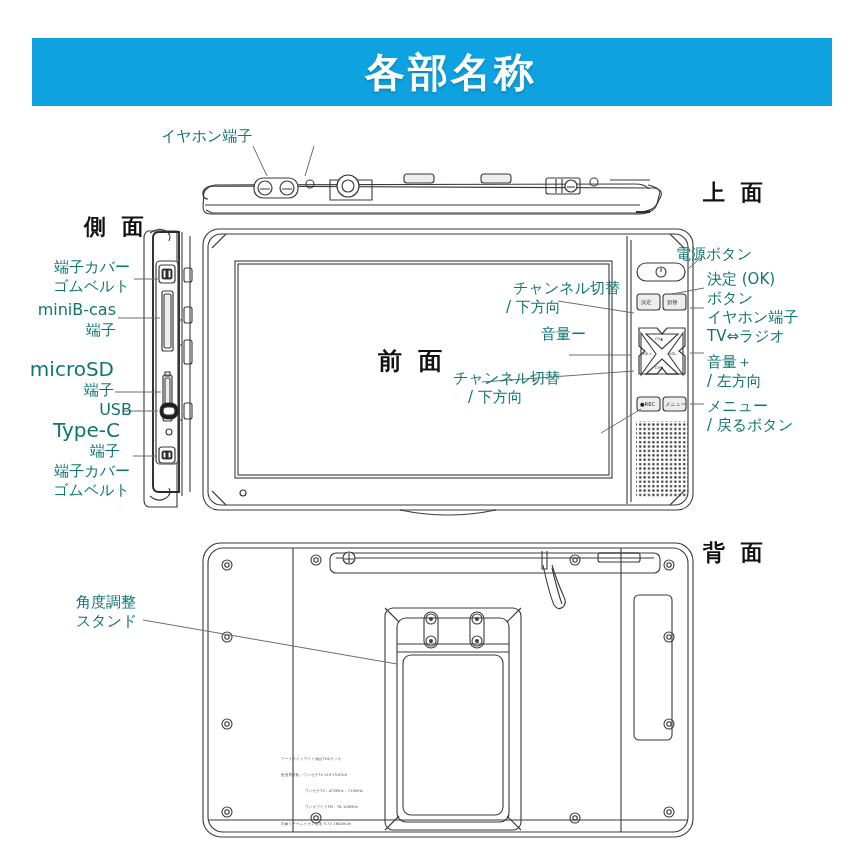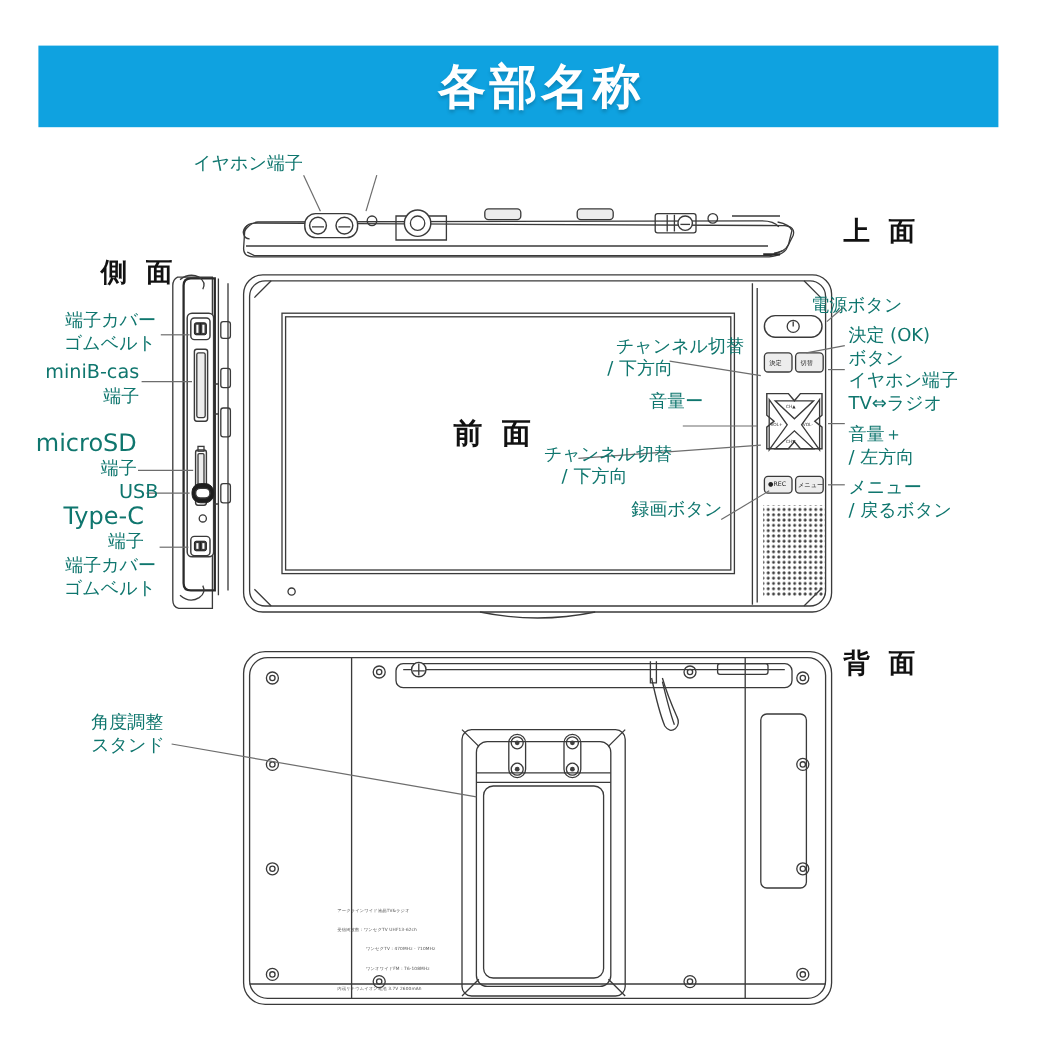--- a/index.html
+++ b/index.html
@@ -351,21 +351,20 @@
   <div class="viewname" style="left:378px; top:345px; font-size:24px;">前 面</div>
 
   <div class="lbl r" style="left:440px; top:279px; width:180px;">チャンネル切替</div>
   <div class="lbl" style="left:506px; top:298px;">/ 下方向</div>
 
   <div class="lbl r" style="left:440px; top:325px; width:146px;">音量ー</div>
 
   <div class="lbl r" style="left:380px; top:369px; width:180px;">チャンネル切替</div>
   <div class="lbl" style="left:468px; top:388px;">/ 下方向</div>
 
-  <div class="lbl r" style="left:440px; top:415px; width:162px;">録画ボタン</div>
 
   <div class="lbl" style="left:676px; top:245px;">電源ボタン</div>
 
   <div class="lbl" style="left:707px; top:270px;">決定 (OK)</div>
   <div class="lbl" style="left:707px; top:289px;">ボタン</div>
 
   <div class="lbl" style="left:707px; top:308px;">イヤホン端子</div>
   <div class="lbl" style="left:707px; top:327px;">TV⇔ラジオ</div>
 
   <div class="lbl" style="left:707px; top:353px;">音量＋</div>

